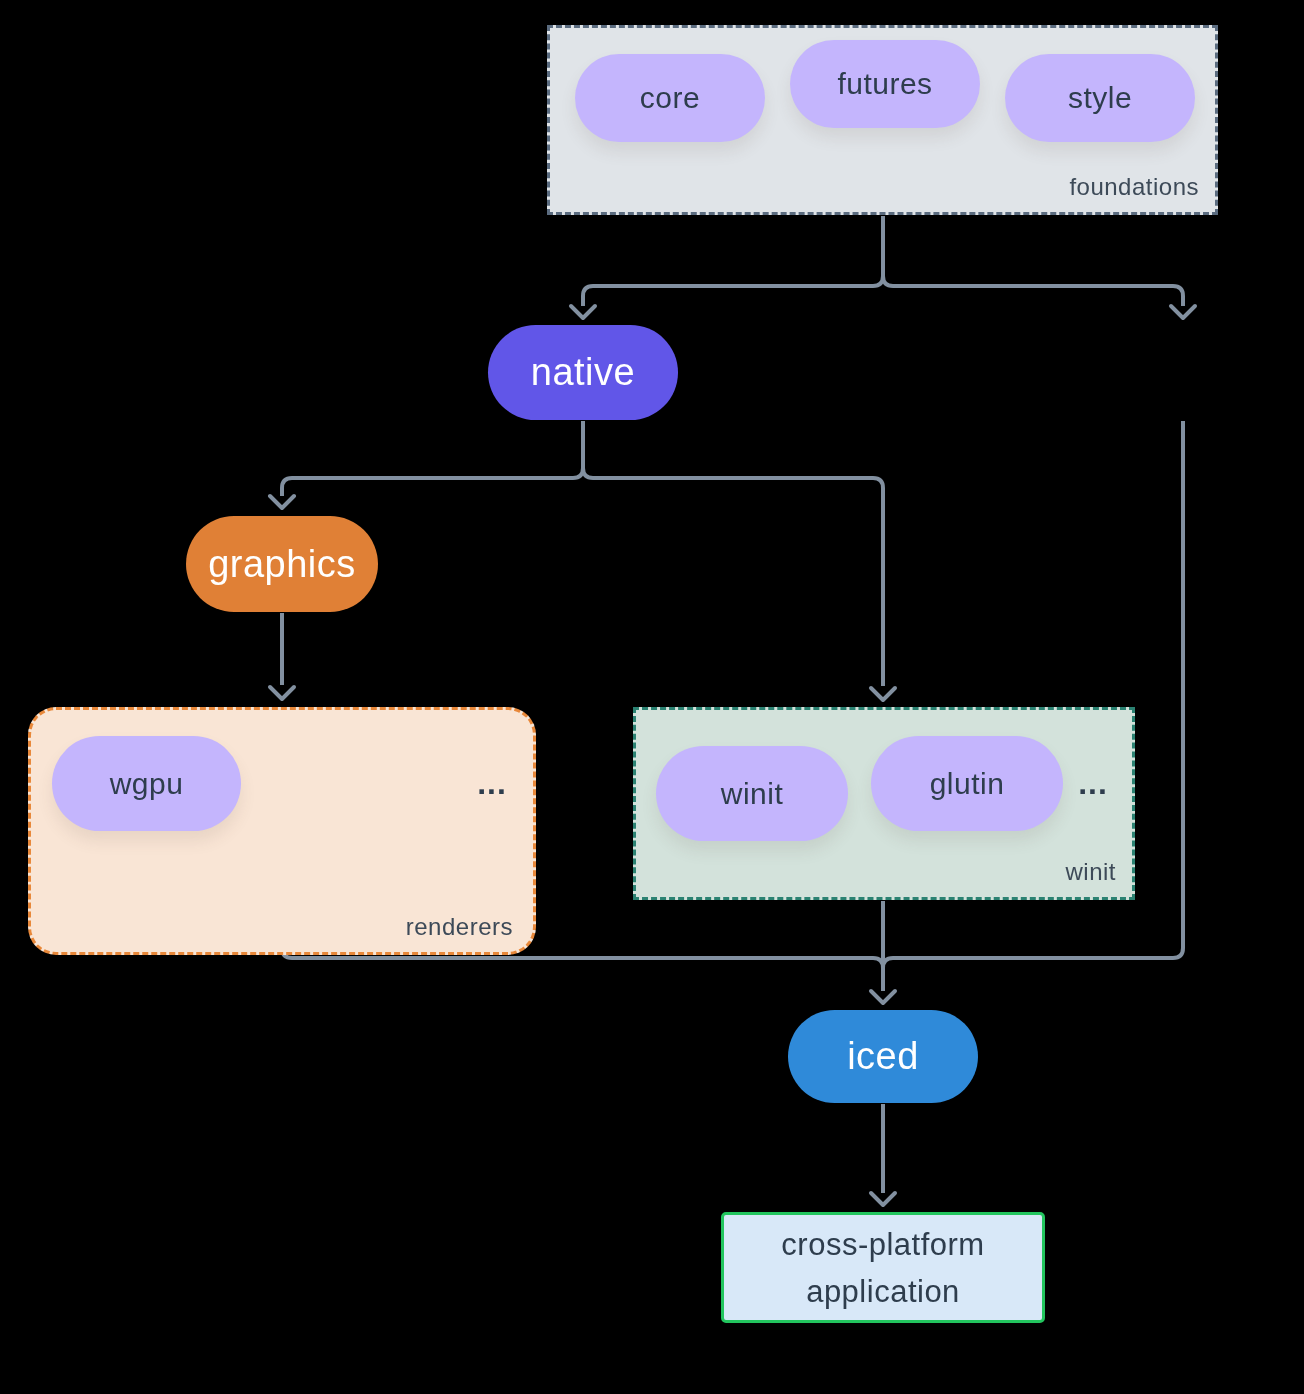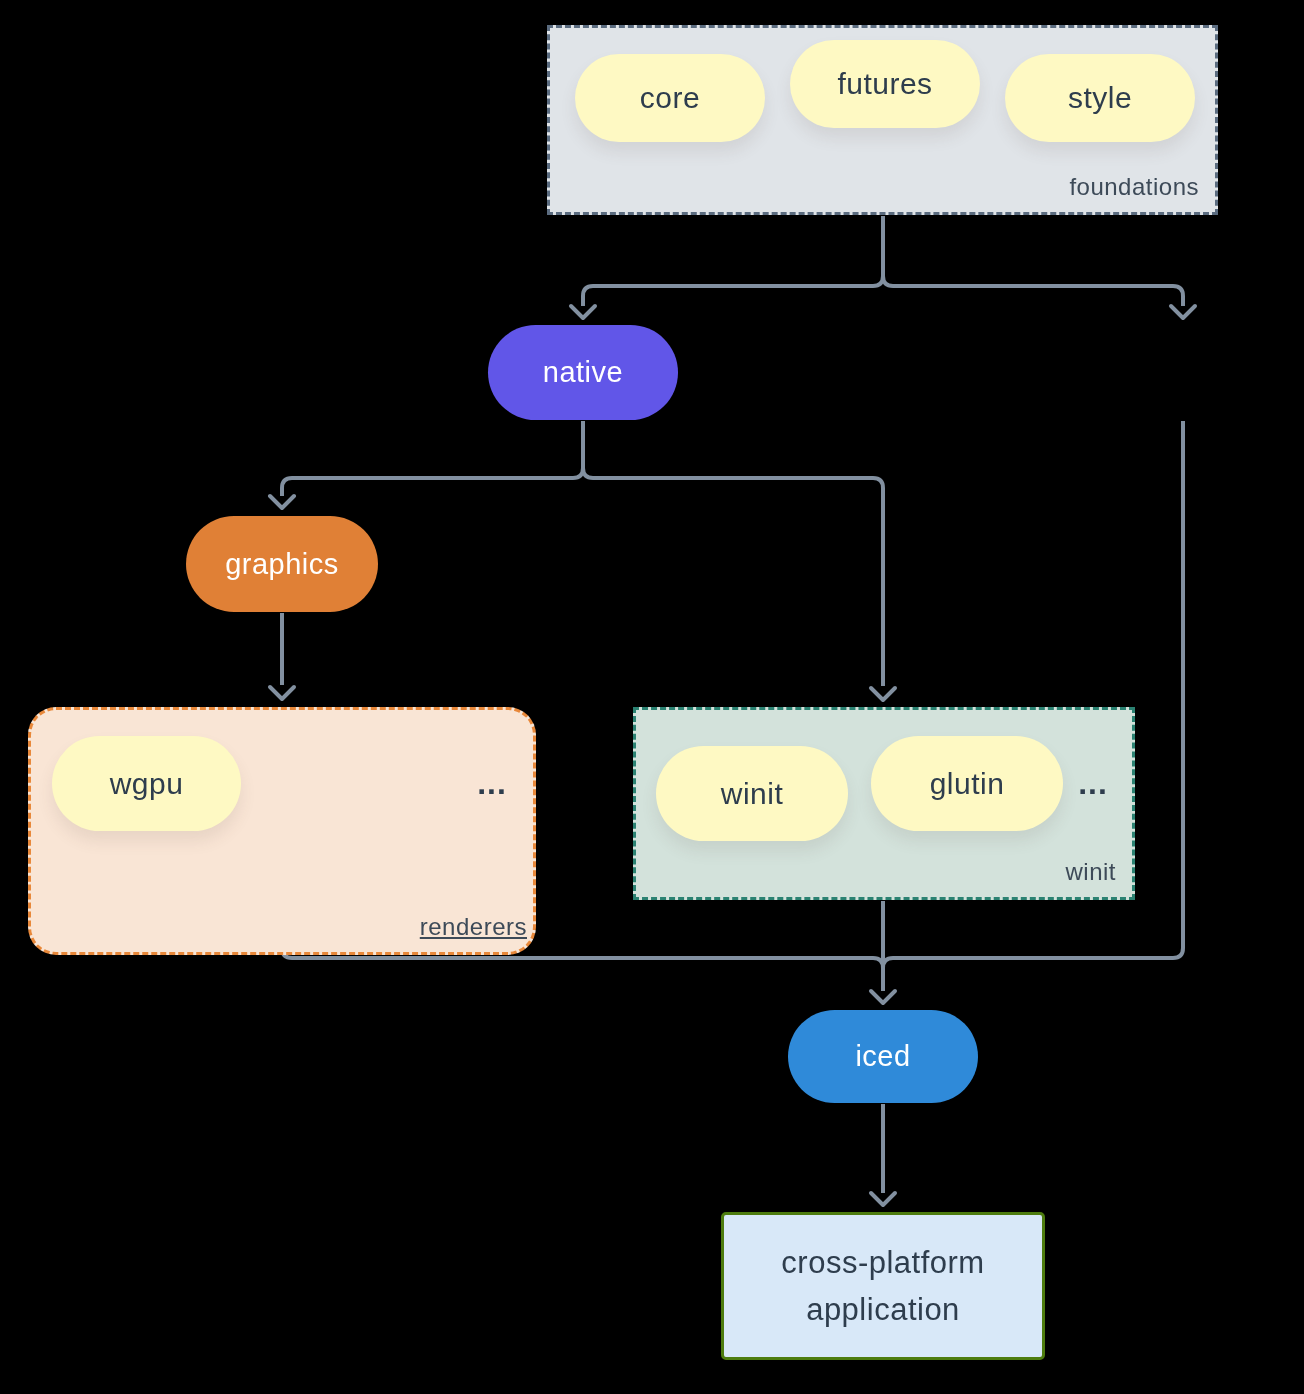--- a/index.html
+++ b/index.html
@@ -20,46 +20,46 @@
   .group-renderers{left:28px;top:707px;width:508px;height:248px;background:#f9e5d5;border-color:#e8883a;border-radius:28px;}
   .group-shells{left:633px;top:707px;width:502px;height:193px;background:#d3e2db;border-color:#2b8272;}
   .group-label{
     position:absolute;right:16px;bottom:11px;
     font-size:24px;color:#3d4a58;letter-spacing:.5px;
   }
 
   
   .pill-white{
     position:absolute;
-    background:#fef9c3;border-radius:48px;
+    background:#c4b5fd;border-radius:48px;
     display:flex;align-items:center;justify-content:center;
     font-size:30px;color:#2e3d4d;letter-spacing:.5px;
     box-shadow:0 10px 16px rgba(90,70,60,.10);
   }
   .ellipsis{
     position:absolute;top:26px;height:95px;width:50px;
     display:flex;align-items:center;justify-content:center;
     font-size:32px;color:#2e3d4d;font-weight:bold;letter-spacing:1px;
   }
 
   
   .pill-node{
     position:absolute;border-radius:48px;
     display:flex;align-items:center;justify-content:center;
-    font-size:29px;color:#ffffff;letter-spacing:.5px;
+    font-size:38px;color:#ffffff;letter-spacing:.5px;
   }
   .pill-native{left:488px;top:325px;width:190px;height:95px;background:#6156e8;}
   .pill-web{left:1088px;top:325px;width:190px;height:95px;background:#6156e8;}
   .pill-graphics{left:186px;top:516px;width:192px;height:96px;background:#e08036;}
   .pill-iced{left:788px;top:1010px;width:190px;height:93px;background:#2f8ad9;}
 
   
   .app-box{
-    position:absolute;left:721px;top:1212px;width:324px;height:148px;
-    box-sizing:border-box;background:#d8e8f8;border:3px solid #4d7c0f;border-radius:5px;
+    position:absolute;left:721px;top:1212px;width:324px;height:111px;
+    box-sizing:border-box;background:#d8e8f8;border:3px solid #22c55e;border-radius:5px;
     display:flex;flex-direction:column;align-items:center;justify-content:center;
     font-size:31px;color:#2e3d4d;line-height:47px;letter-spacing:.5px;
   }
 </style>
 </head>
 <body>
 
 <div id="canvas">
 
   <svg id="arrows" viewBox="0 0 1304 1394" xmlns="http://www.w3.org/2000/svg">
@@ -93,21 +93,21 @@
     <div class="group-label">foundations</div>
   </div>
 
   <div class="pill-node pill-native">native</div>
 
   <div class="pill-node pill-graphics">graphics</div>
 
   <div class="group group-renderers">
     <div class="pill-white" style="left:21px;top:26px;width:189px;height:95px;">wgpu</div>
     <div class="ellipsis" style="left:436px;">...</div>
-    <div class="group-label" style="right:6px;text-decoration:underline;">renderers</div>
+    <div class="group-label" style="right:20px;">renderers</div>
   </div>
 
   <div class="group group-shells">
     <div class="pill-white" style="left:20px;top:36px;width:192px;height:95px;">winit</div>
     <div class="pill-white" style="left:235px;top:26px;width:192px;height:95px;">glutin</div>
     <div class="ellipsis" style="left:432px;">...</div>
     <div class="group-label">winit</div>
   </div>
 
   <div class="pill-node pill-iced">iced</div>

